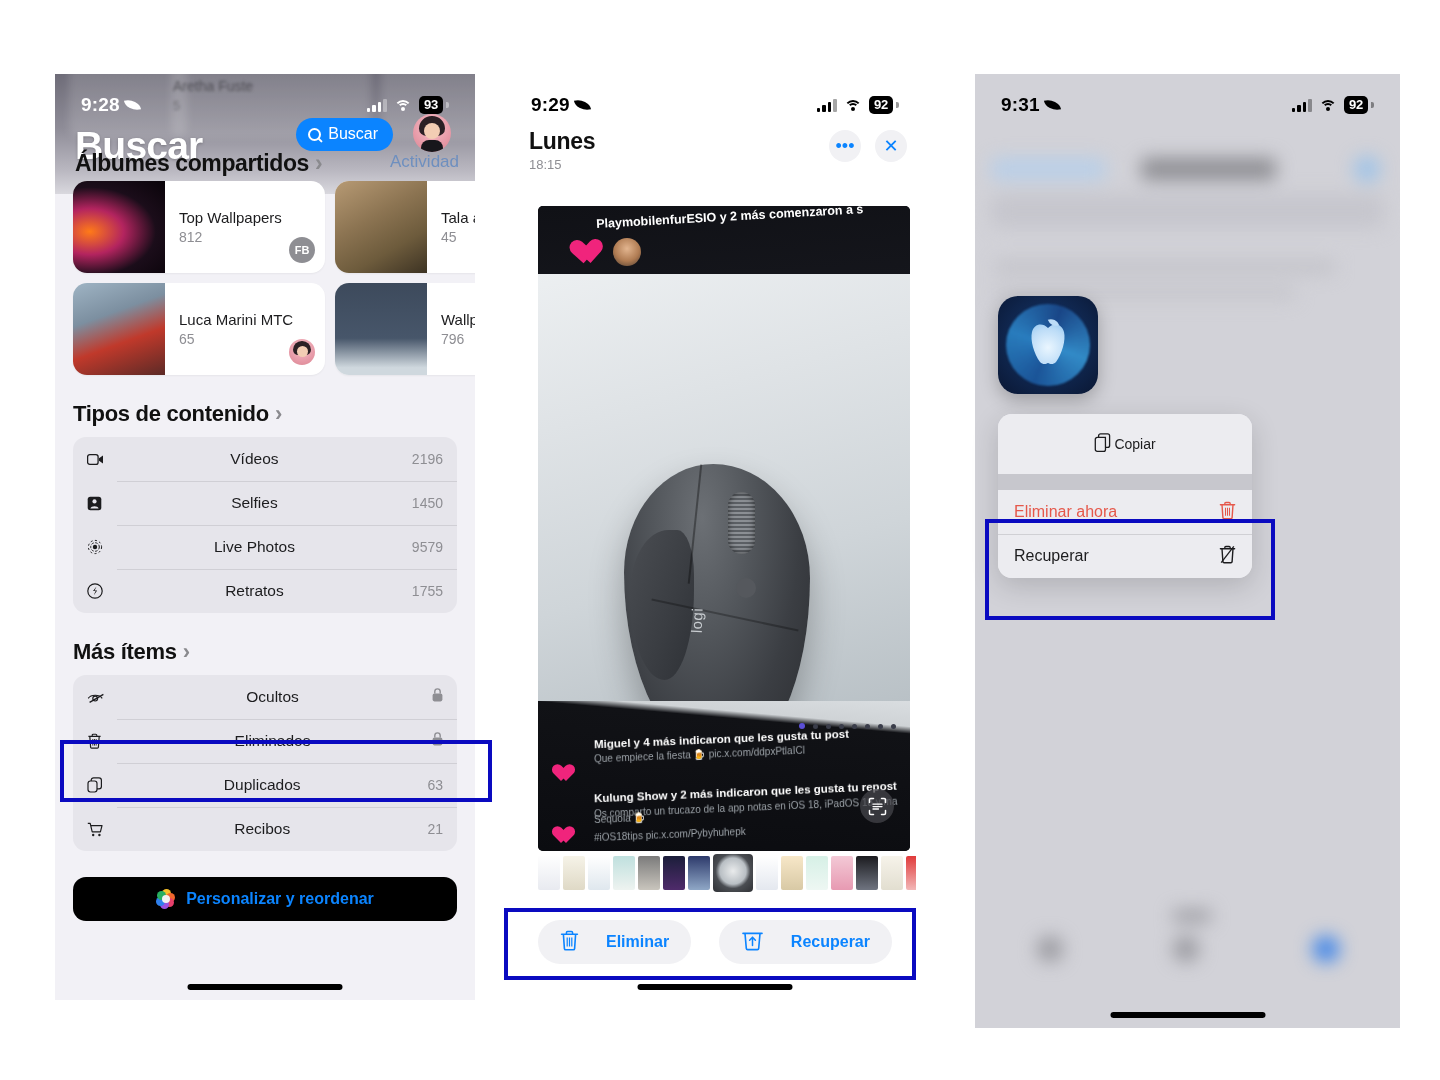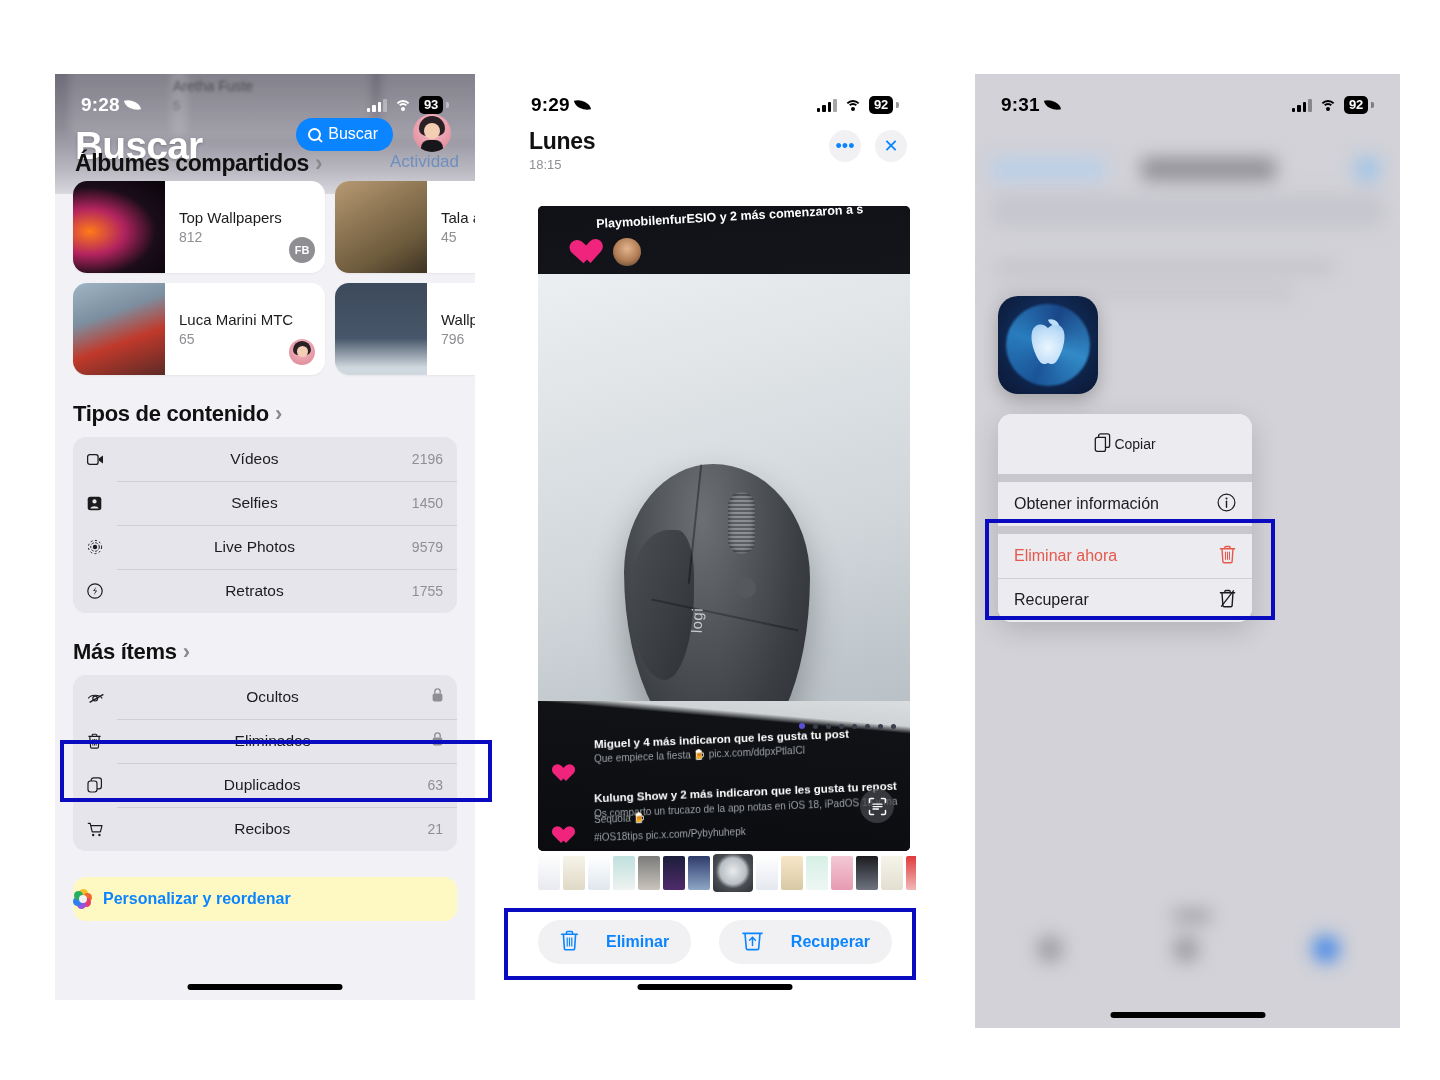--- a/index.html
+++ b/index.html
@@ -171,22 +171,22 @@
   .row + .row:before {
     content:""; position:absolute; left: 44px; right:0; top:0; height:1px;
     background: rgba(60,60,67,.13);
   }
   .row-icon { width: 26px; color:#1c1c1e; display:flex; align-items:center; }
   .row-label { flex:1; font-size: 15.5px; color:#1c1c1e; }
   .row-count { font-size: 14px; color:#8e8e93;margin-left:16px; }
   .row-lock { color:#8e8e93; }
 
   .custom-btn {
-    margin: 26px 18px 0 18px; background:#fef9c3; border-radius: 13px;
-    height: 44px; display:flex; align-items:center; 
+    margin: 26px 18px 0 18px; background:#000000; border-radius: 13px;
+    height: 44px; display:flex; align-items:center; justify-content:center;
     gap:10px; color:#0b84ff; font-size:16px; font-weight:bold;
   }
   .flower { width:20px;height:20px;position:relative; flex:none;}
   .flower i {position:absolute; width:9px;height:9px;border-radius:50%;}
   .flower i:nth-child(1){background:#f5bf2a;top:0;left:5.5px;}
   .flower i:nth-child(2){background:#f0672d;top:3.5px;left:10px;}
   .flower i:nth-child(3){background:#e63f6b;top:9px;left:9px;}
   .flower i:nth-child(4){background:#9b51e0;top:11px;left:4px;}
   .flower i:nth-child(5){background:#2f80ed;top:7.5px;left:0px;}
   .flower i:nth-child(6){background:#27ae60;top:1.5px;left:0.5px;}
@@ -800,30 +800,20 @@
   <div class="menu-copy">
     <span>
       <svg width="17" height="19" viewBox="0 0 17 19">
           <rect x="4.6" y="0.8" width="11" height="13.6" rx="2" fill="none" stroke="#1c1c1e" stroke-width="1.3"></rect>
           <path d="M11.4 4.4 H3.2 a1.9 1.9 0 0 0 -1.9 1.9 V16.4 a1.9 1.9 0 0 0 1.9 1.9 H9.6 a1.9 1.9 0 0 0 1.9 -1.9 Z" fill="#ececf0" stroke="#1c1c1e" stroke-width="1.3"></path>
         </svg>
     </span>
     <span>Copiar</span>
   </div>
   <div class="menu-gap"></div>
-  <div class="menu-item">
-    <span>Obtener información</span>
-    <span>
-      <svg width="19" height="19" viewBox="0 0 19 19">
-          <circle cx="9.5" cy="9.5" r="8.4" fill="none" stroke="#1c1c1e" stroke-width="1.2"></circle>
-          <circle cx="9.5" cy="5.4" r="1" fill="#1c1c1e"></circle>
-          <path d="M9.5 8.2 V14.2" stroke="#1c1c1e" stroke-width="1.4" stroke-linecap="round"></path>
-        </svg>
-    </span>
-  </div>
   <div class="menu-gap"></div>
   <div class="menu-item destructive">
     <span>Eliminar ahora</span>
     <span>
       <svg width="17" height="19" viewBox="0 0 17 19">
           <path d="M1.4 3.8 h14.2" stroke="#e5584b" stroke-width="1.4" stroke-linecap="round"></path>
           <path d="M5.8 3.8 V2.6 a1.1 1.1 0 0 1 1.1-1.1 h3.2 a1.1 1.1 0 0 1 1.1 1.1 V3.8" fill="none" stroke="#e5584b" stroke-width="1.3"></path>
           <path d="M3 3.8 L3.9 16.6 a1.2 1.2 0 0 0 1.2 1.1 h6.8 a1.2 1.2 0 0 0 1.2-1.1 L14 3.8" fill="none" stroke="#e5584b" stroke-width="1.4"></path>
           <path d="M6.5 6.8 V14.8 M8.5 6.8 V14.8 M10.5 6.8 V14.8" stroke="#e5584b" stroke-width="1.05"></path>
         </svg>

